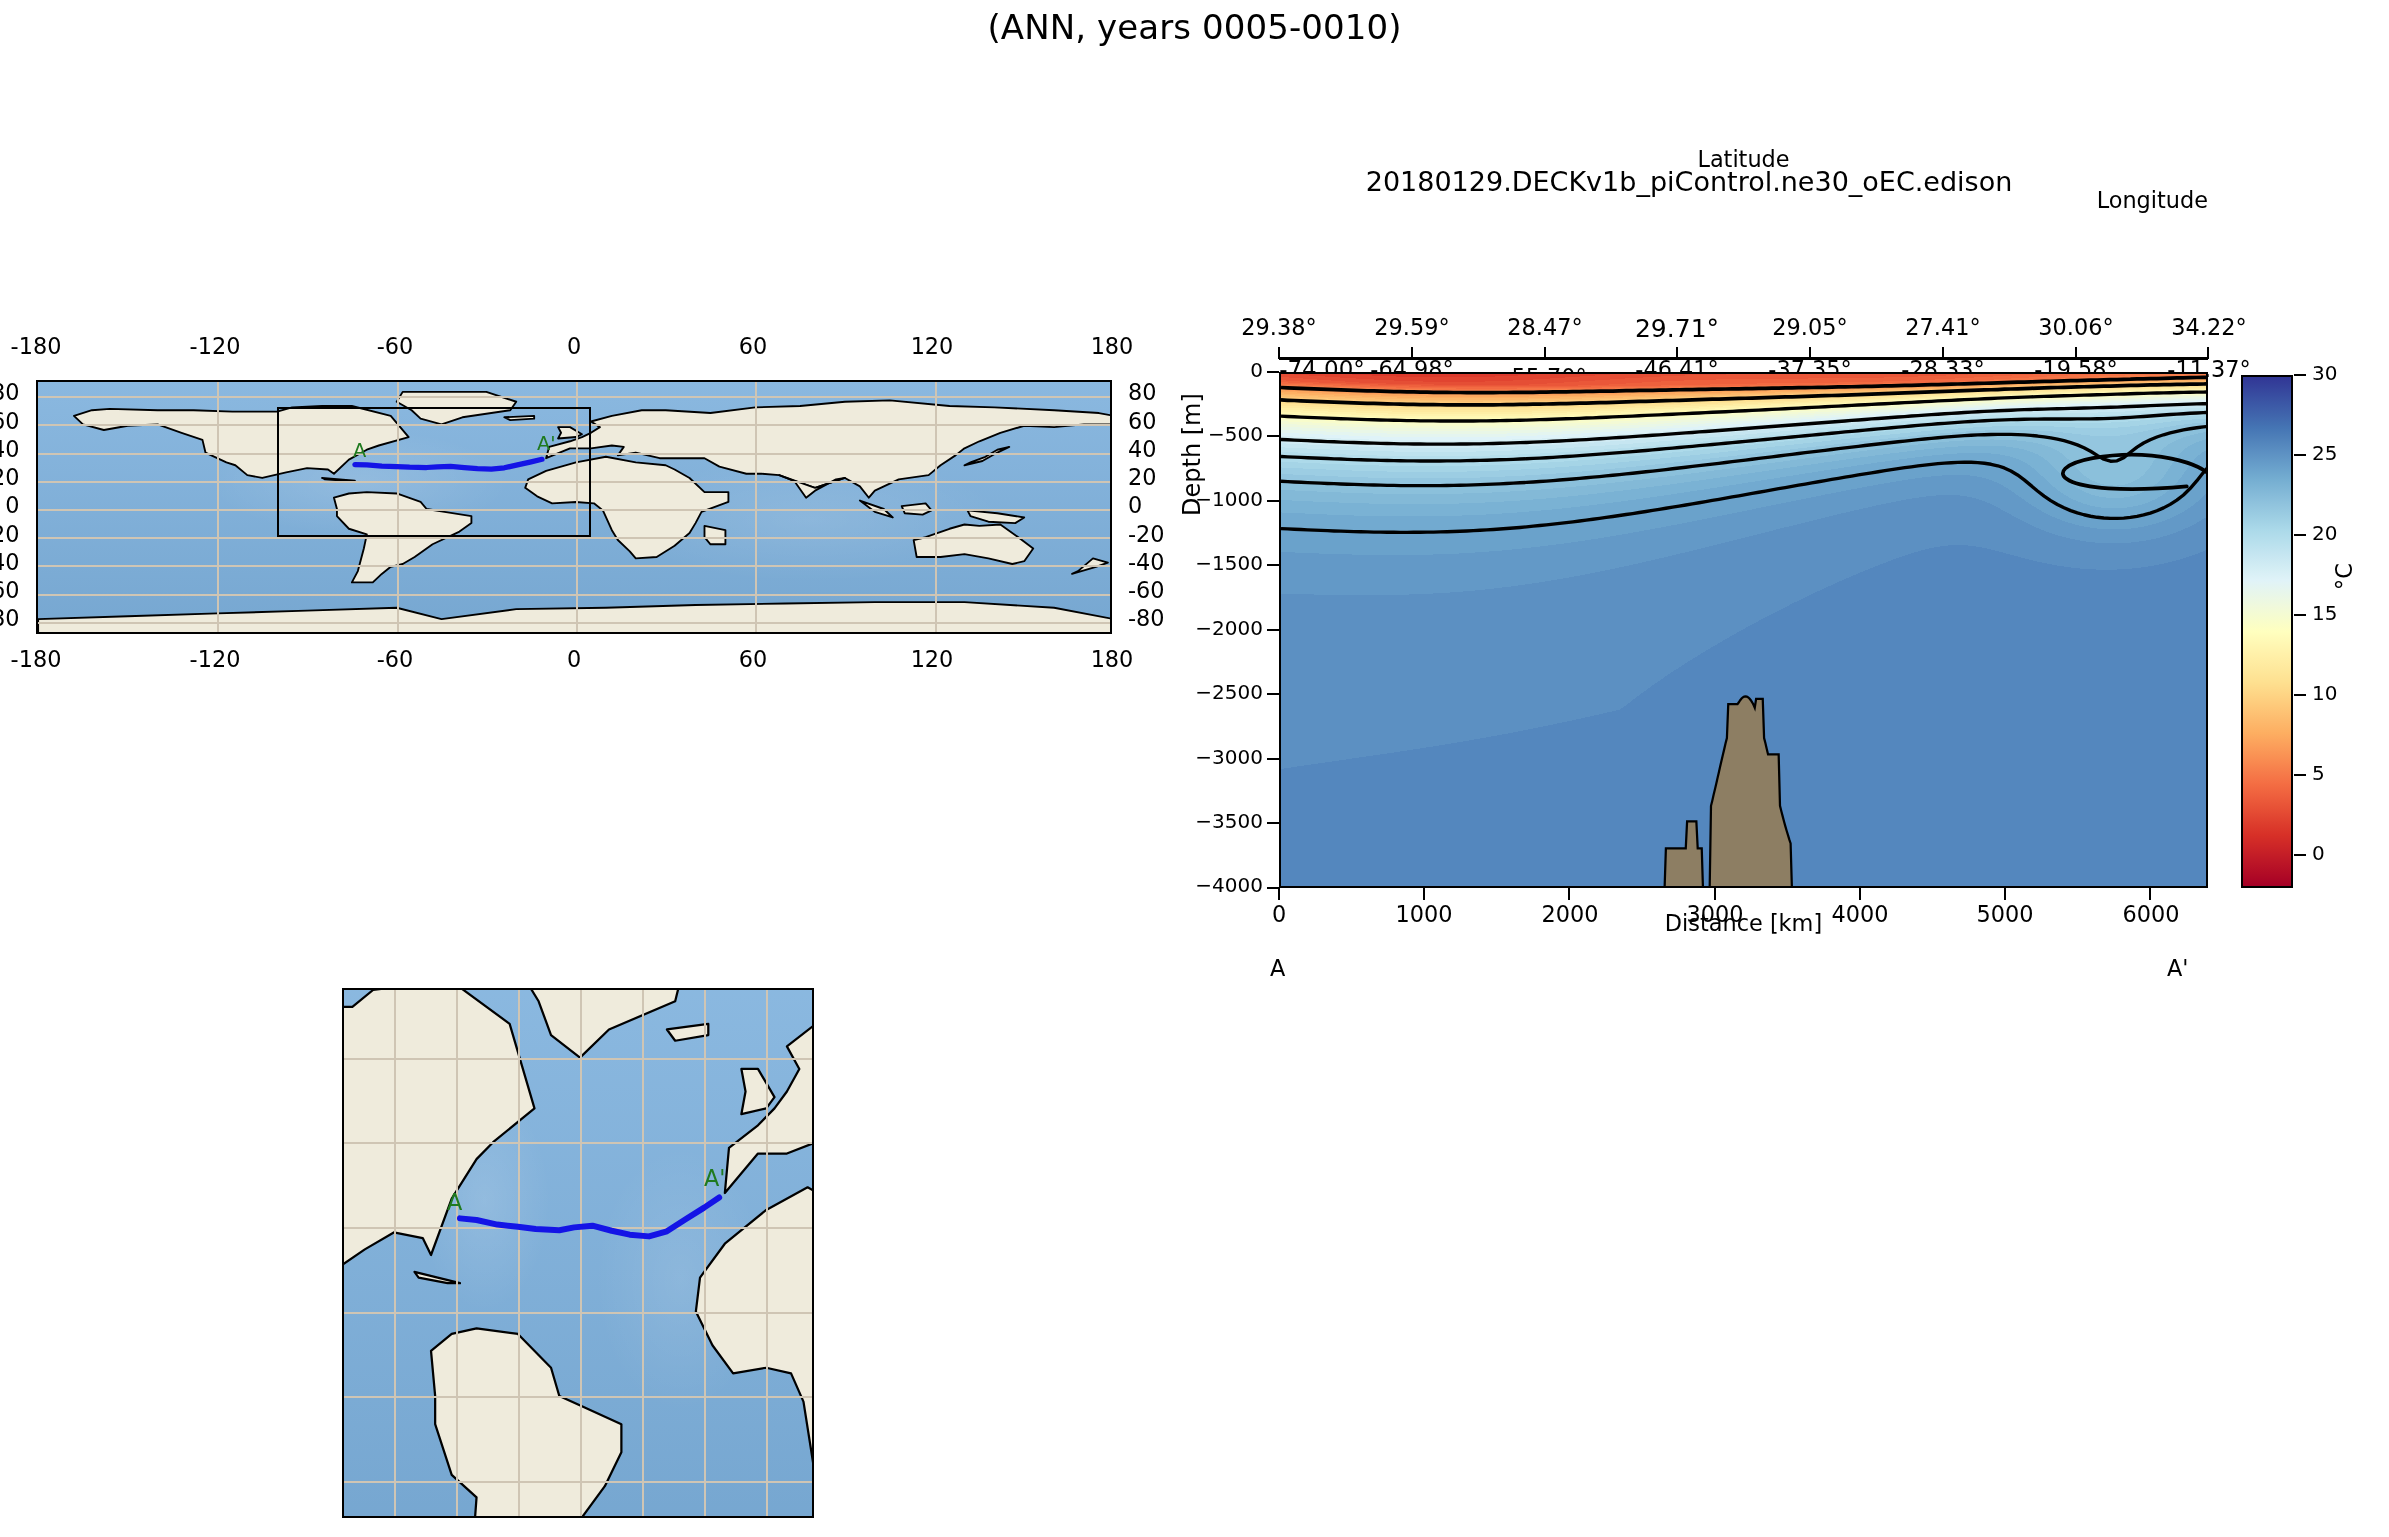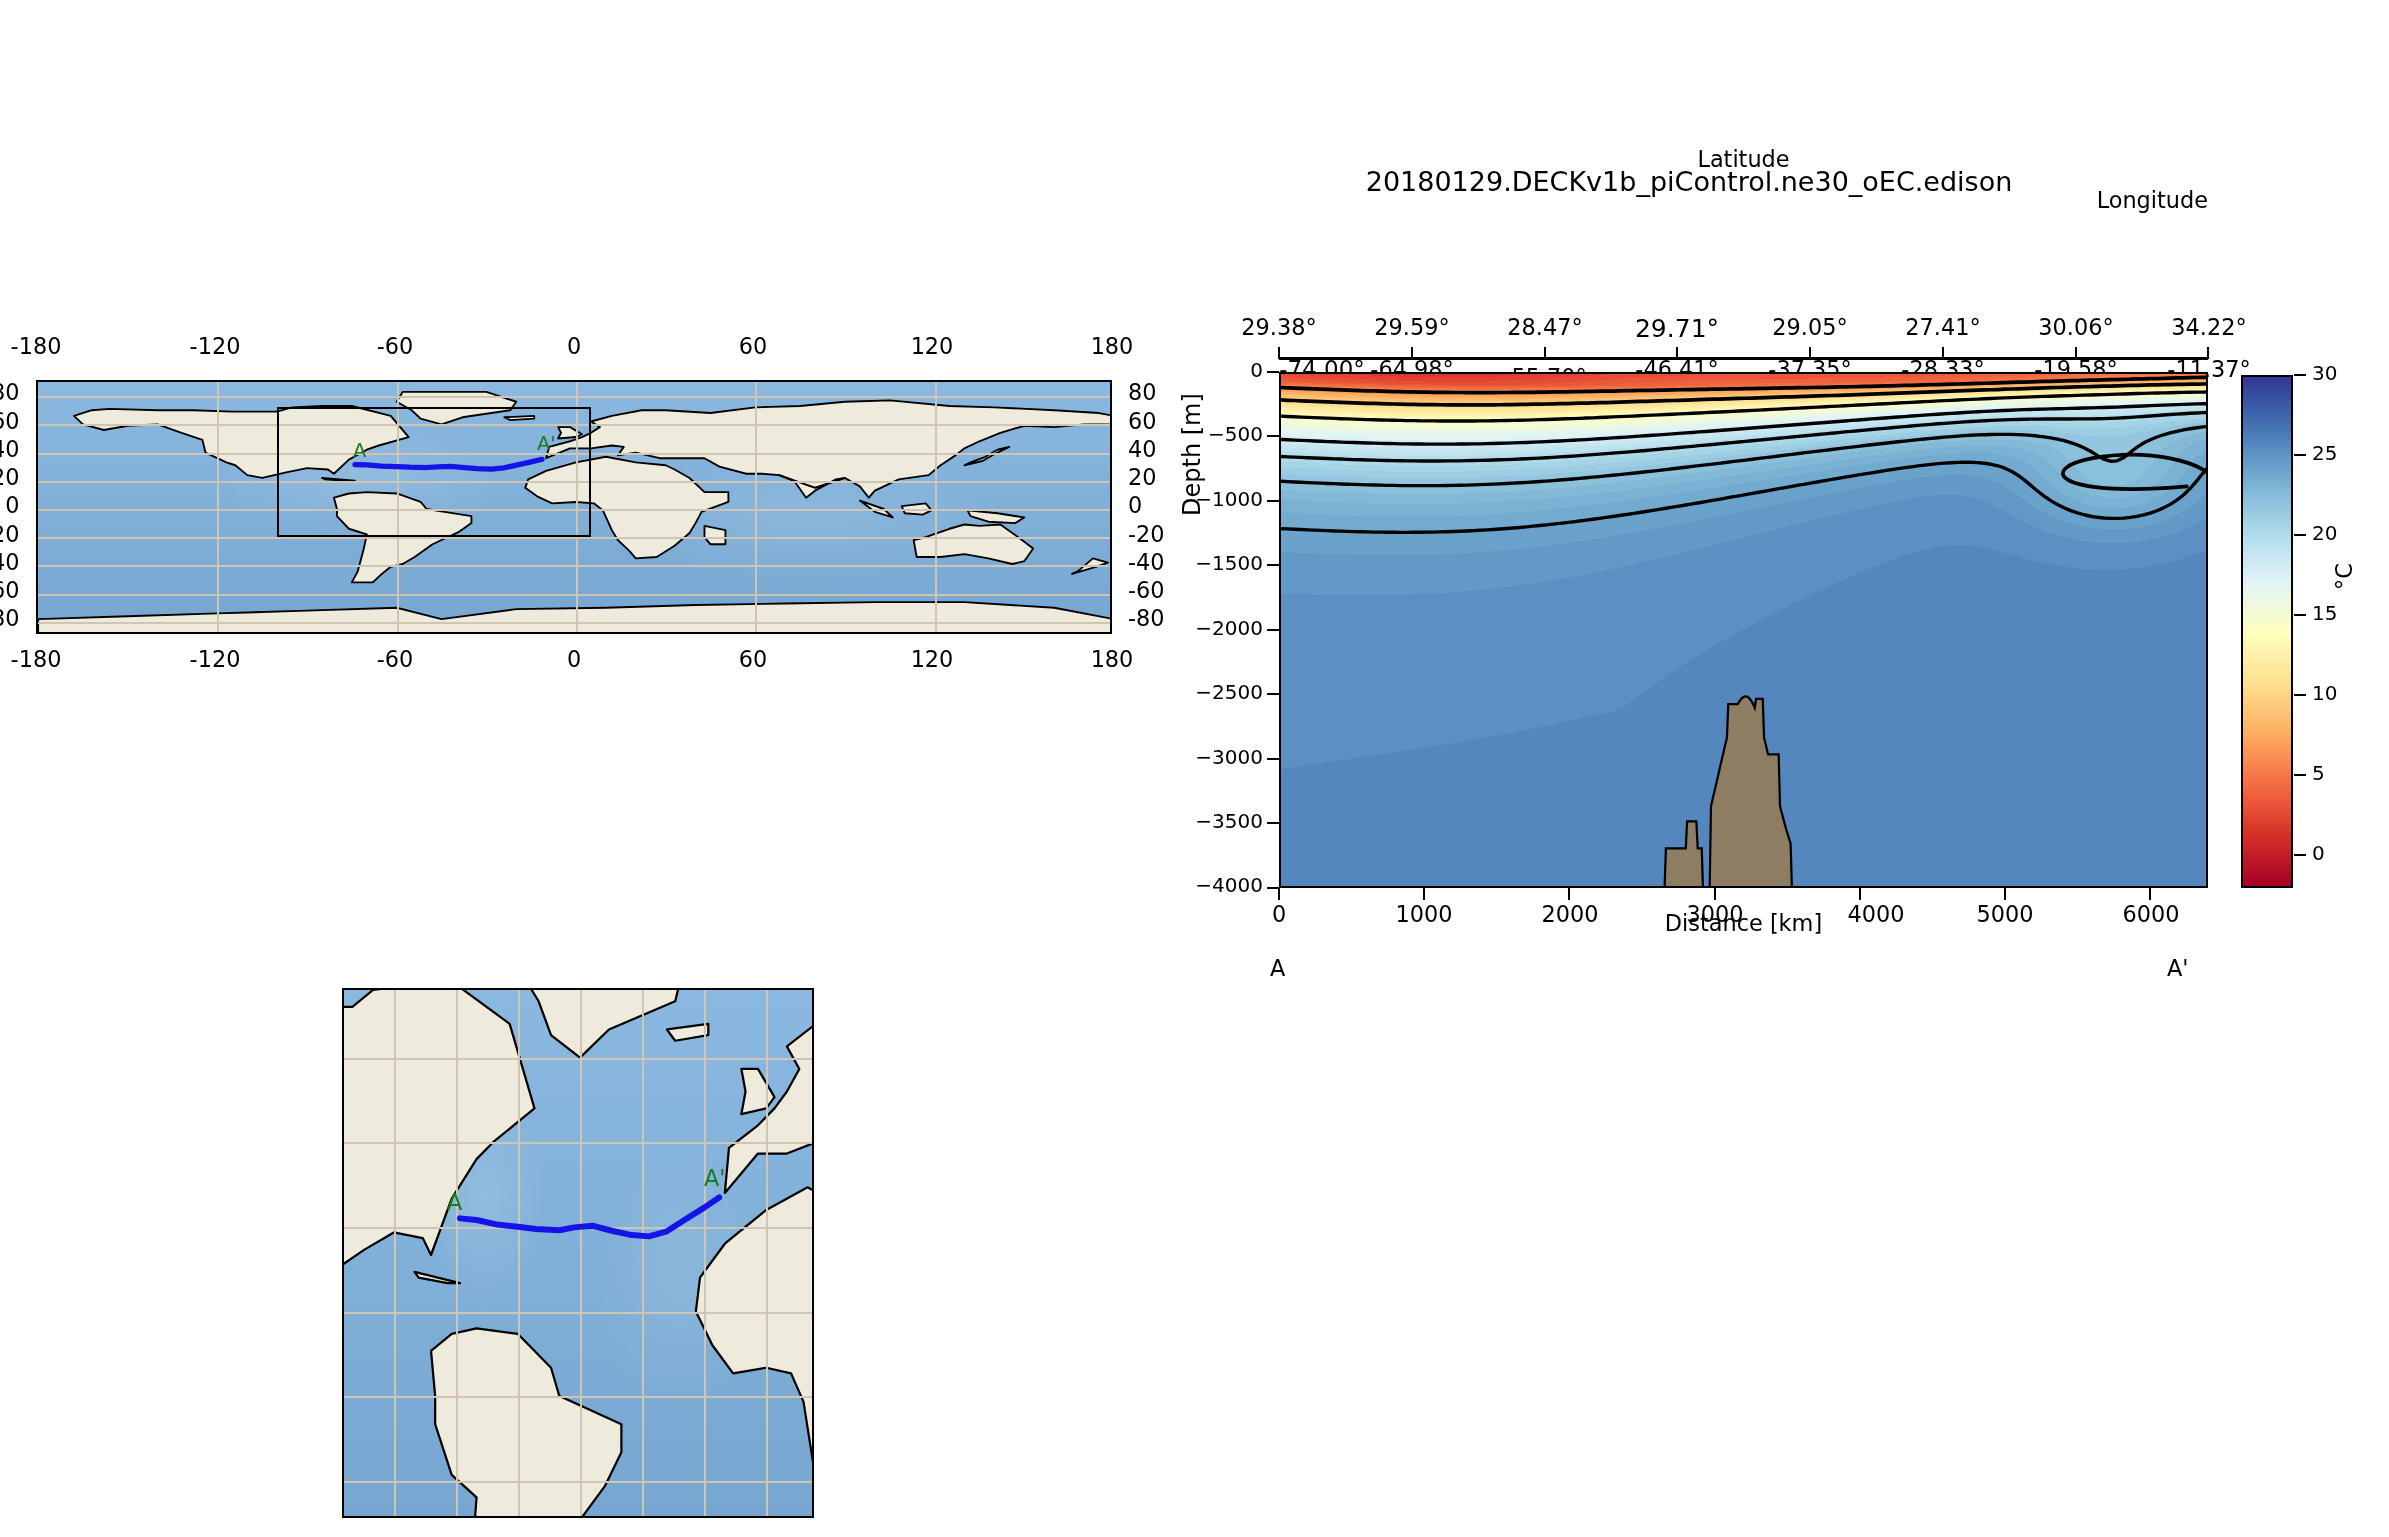--- a/index.html
+++ b/index.html
@@ -64,20 +64,21 @@
   #ep-Ap{left:2167px;top:955px;font-size:22.4px;}
 
   
   #depth-label{left:1178px;top:516px;font-size:24px;
                transform:rotate(-90deg);transform-origin:left top;white-space:nowrap;}
 </style>
 </head>
 <body>
 
 <div class="abs" id="fig-title">
+  <span class="l2">(ANN, years 0005-0010)</span>
 </div>
 
 <div class="abs" id="run-title">20180129.DECKv1b_piControl.ne30_oEC.edison</div>
 
 <div id="world-lon-top">
     <div class="tick" style="left: 36px; top: 333px; font-size: 22.4px; transform: translateX(-50%);">-180</div>
     <div class="tick" style="left: 215px; top: 333px; font-size: 22.4px; transform: translateX(-50%);">-120</div>
     <div class="tick" style="left: 395px; top: 333px; font-size: 22.4px; transform: translateX(-50%);">-60</div>
     <div class="tick" style="left: 574px; top: 333px; font-size: 22.4px; transform: translateX(-50%);">0</div>
     <div class="tick" style="left: 753px; top: 333px; font-size: 22.4px; transform: translateX(-50%);">60</div>
@@ -335,21 +336,21 @@
     <div class="tickmark" style="left: 1267px; top: 822px; width: 12px; height: 2.2px;"></div>
     <div class="tickmark" style="left: 1267px; top: 887px; width: 12px; height: 2.2px;"></div>
   </div>
 <div class="axlabel" id="depth-label">Depth [m]</div>
 
 <div id="dist-ticks">
     <div class="tick" style="left: 1279px; top: 901px; font-size: 22.4px; transform: translateX(-50%);">0</div>
     <div class="tick" style="left: 1424px; top: 901px; font-size: 22.4px; transform: translateX(-50%);">1000</div>
     <div class="tick" style="left: 1570px; top: 901px; font-size: 22.4px; transform: translateX(-50%);">2000</div>
     <div class="tick" style="left: 1715px; top: 901px; font-size: 22.4px; transform: translateX(-50%);">3000</div>
-    <div class="tick" style="left: 1860px; top: 901px; font-size: 22.4px; transform: translateX(-50%); margin-left: 16px;">4000</div>
+    <div class="tick" style="left: 1860px; top: 901px; font-size: 22.4px; transform: translateX(-50%);">4000</div>
     <div class="tick" style="left: 2005px; top: 901px; font-size: 22.4px; transform: translateX(-50%);">5000</div>
     <div class="tick" style="left: 2151px; top: 901px; font-size: 22.4px; transform: translateX(-50%);">6000</div>
   </div>
 <div id="dist-tickmarks">
     <div class="tickmark" style="left: 1278px; top: 888px; width: 2.2px; height: 12px;"></div>
     <div class="tickmark" style="left: 1423px; top: 888px; width: 2.2px; height: 12px;"></div>
     <div class="tickmark" style="left: 1568px; top: 888px; width: 2.2px; height: 12px;"></div>
     <div class="tickmark" style="left: 1714px; top: 888px; width: 2.2px; height: 12px;"></div>
     <div class="tickmark" style="left: 1859px; top: 888px; width: 2.2px; height: 12px;"></div>
     <div class="tickmark" style="left: 2004px; top: 888px; width: 2.2px; height: 12px;"></div>

